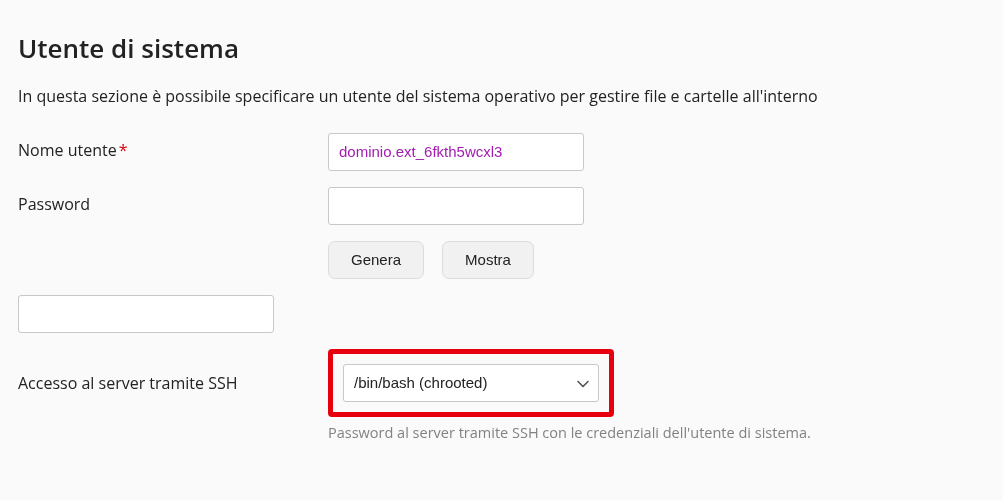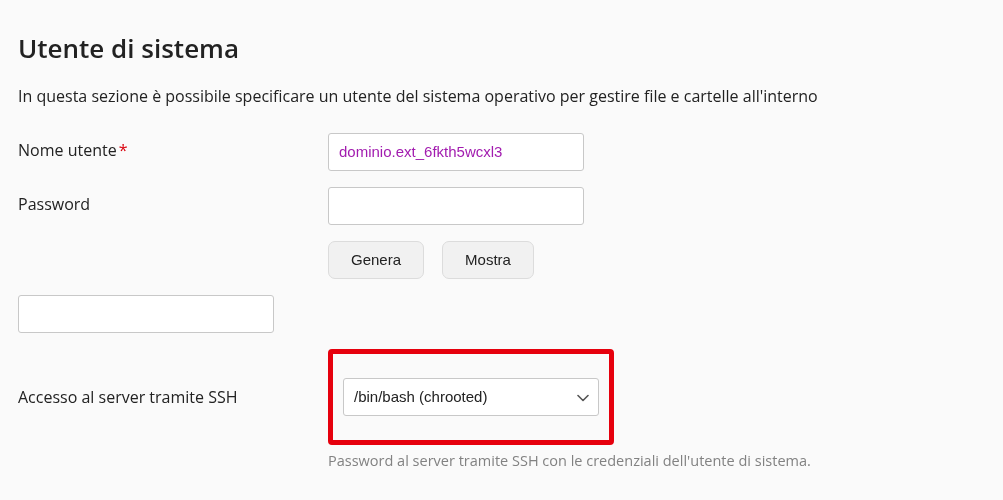--- a/index.html
+++ b/index.html
@@ -91,21 +91,21 @@
     right: 10px;
     top: 50%;
     transform: translateY(-50%);
     pointer-events: none;
     color: #555;
     font-size: 13px;
   }
   .highlight-box {
     border: 5px solid #e6000d;
     border-radius: 4px;
-    padding: 24px 10px;
+    padding: 10px 10px;
     display: inline-block;
   }
   .hint {
     font-size: 14.5px;
     color: #828282;
     margin-top: 6px;
     margin-left: 310px;
     white-space: nowrap;
   }
   .ssh-block {

